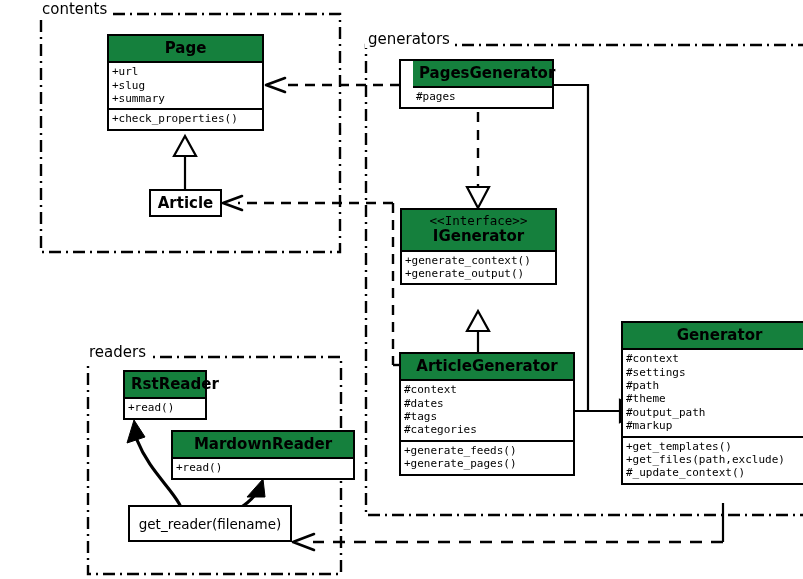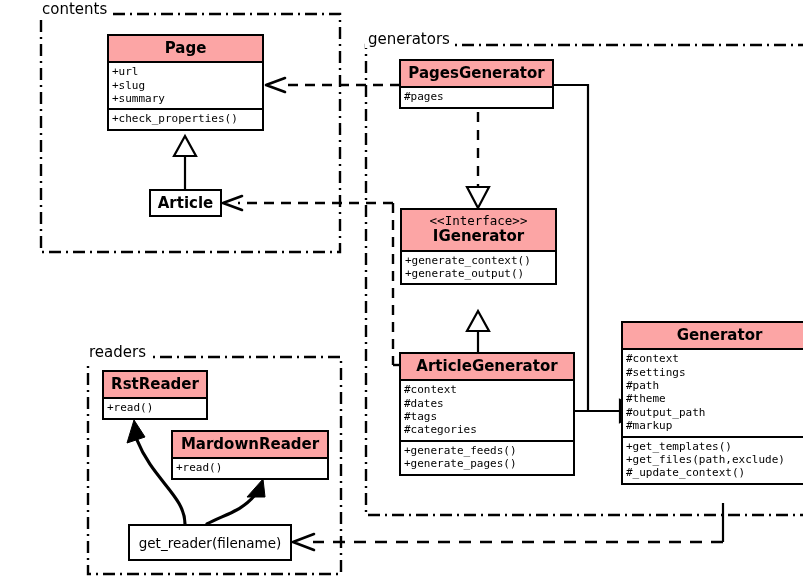--- a/index.html
+++ b/index.html
@@ -44,21 +44,21 @@
     z-index: 6;
   }
   .uml .hdr {
     box-sizing: border-box;
     text-align: center;
     font-weight: bold;
     font-size: 15px;
     color: #000;
     padding: 4px 6px 5px 6px;
     line-height: 1.08;
-    background: #fca5a5;
+    background: #15803d;
   }
   .uml .hdr .stereo {
     display: block;
     font-weight: normal;
     font-family: "DejaVu Sans Mono", monospace;
     font-size: 12.5px;
     line-height: 1.15;
   }
   .uml .sect {
     box-sizing: border-box;
@@ -183,21 +183,21 @@
     </div>
     <div class="sect">
       <div class="row">+check_properties()</div>
     </div>
   </div>
 
   <div class="simplebox" style="left:114px; top:189px; width:73px; height:28px;">
     <span>Article</span>
   </div>
 
-  <div class="uml" style="left:364px; top:59px; width:155px;">
+  <div class="uml" style="left:364px; top:59px; width:155px;padding-left:12px;">
     <div class="hdr">PagesGenerator</div>
     <div class="sect">
       <div class="row">#pages</div>
     </div>
   </div>
 
   <div class="uml" style="left:365px; top:208px; width:157px;">
     <div class="hdr">
       <span class="stereo">&lt;&lt;Interface&gt;&gt;</span>
       <span>IGenerator</span>
@@ -232,31 +232,31 @@
       <div class="row">#output_path</div>
       <div class="row">#markup</div>
     </div>
     <div class="sect">
       <div class="row">+get_templates()</div>
       <div class="row">+get_files(path,exclude)</div>
       <div class="row">#_update_context()</div>
     </div>
   </div>
 
-  <div class="uml" style="left:67px; top:370px; width:106px;">
+  <div class="uml" style="left:88px; top:370px; width:84px;">
     <div class="hdr">RstReader</div>
     <div class="sect">
       <div class="row">+read()</div>
     </div>
   </div>
 
-  <div class="uml" style="left:136px; top:430px; width:158px;">
+  <div class="uml" style="left:136px; top:430px; width:184px;">
     <div class="hdr">MardownReader</div>
     <div class="sect">
       <div class="row">+read()</div>
     </div>
   </div>
 
-  <div class="plainbox" style="left:93px; top:524px; width:164px; height:37px;">
+  <div class="plainbox" style="left:93px; top:505px; width:164px; height:37px;">
     <span>get_reader(filename)</span>
   </div>
 
 </div>
 
 </body></html>

